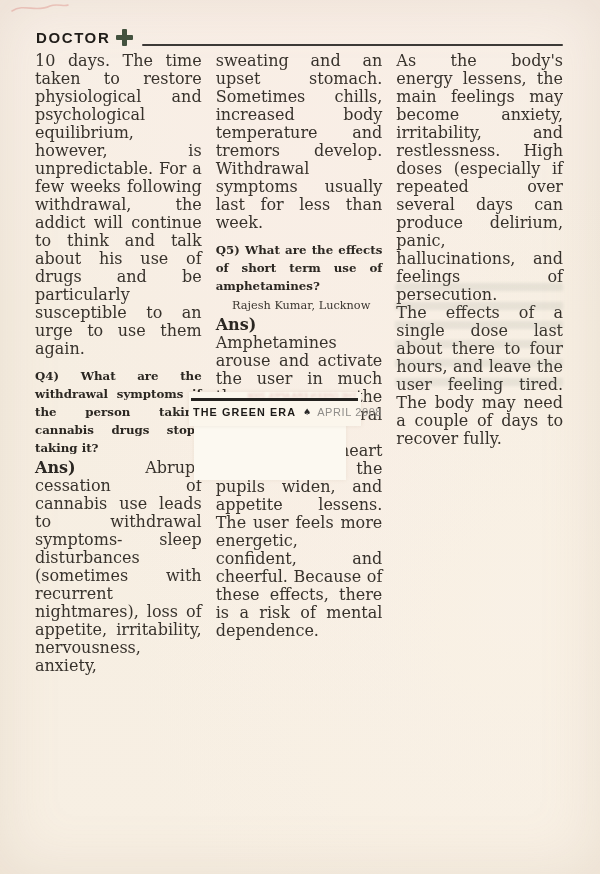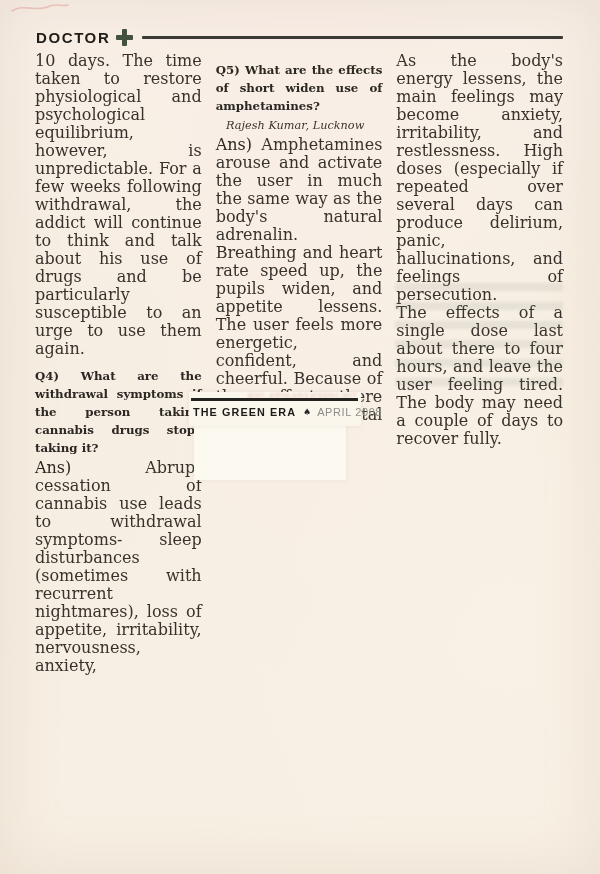--- a/index.html
+++ b/index.html
@@ -9,45 +9,45 @@
       radial-gradient(ellipse at 50% 20%, rgba(249,238,230,.9) 0%, rgba(246,238,227,0) 60%),
       radial-gradient(ellipse at 85% 70%, rgba(250,242,231,.6) 0%, rgba(246,238,227,0) 55%),
       linear-gradient(180deg,#f8efe7 0%, #f6eee2 35%, #f7efe3 100%);
     box-shadow: inset 0 0 60px rgba(180,150,120,.18);
     font-family:"DejaVu Serif", serif;
     color:#3a352f;
   }
   
   .pen-mark{position:absolute;left:10px;top:0;opacity:.35;}
   
-  .masthead{position:absolute;left:36px;top:29px;width:527px;display:flex;align-items:center;}
+  .masthead{position:absolute;left:36px;top:29px;width:527px;display:flex;align-items:flex-end;}
   .masthead-title{
     font-family:"Liberation Sans", sans-serif;font-weight:bold;font-size:15px;
     letter-spacing:1.6px;color:#201d19;
   }
   .plus-icon{position:relative;width:17px;height:17px;margin-left:6px;flex:0 0 auto;}
   .plus-icon .pv{position:absolute;left:6px;top:0;width:5px;height:17px;background:#43523f;border-radius:1px;}
   .plus-icon .ph{position:absolute;left:0;top:6px;width:17px;height:5px;background:#43523f;border-radius:1px;}
   .masthead-rule{flex:1;height:2.5px;background:#3c3a37;margin-left:9px;border-radius:1px;}
   
   .columns{position:absolute;left:35px;top:52px;width:528px;display:flex;gap:14px;}
   .col{flex:1;min-width:0;}
   .body-text{
     margin:0;font-size:16px;line-height:18px;text-align:justify;
     color:#37322c;
   }
   .question{
     margin:9px 0 2px 0;font-size:11.8px;line-height:18px;font-weight:700;
     text-align:justify;color:#2b2722;
   }
   .byline{
-    margin:1px 18px 1px 0;font-size:11.3px;line-height:18px;font-style:italic;
+    margin:1px 12px 1px 0;font-size:11.3px;line-height:18px;
     text-align:right;color:#3a352f;
   }
-  .ans-label{font-weight:400;color:#2b2722;}
+  .ans-label{font-weight:700;color:#2b2722;}
   
   .ghost-text{
     position:absolute;left:395px;top:283px;width:168px;height:112px;
     background:repeating-linear-gradient(180deg,
       rgba(125,140,125,.13) 0px, rgba(125,140,125,.13) 8px,
       rgba(125,140,125,0) 8px, rgba(125,140,125,0) 19px);
     filter:blur(1.4px);
     border-radius:3px;
   }
   
@@ -100,21 +100,22 @@
 
   <main class="columns">
 
     <section class="col">
       <p class="body-text">10 days. The time taken to restore physiological and psychological equilibrium, however, is unpredictable. For a few weeks following withdrawal, the addict will continue to think and talk about his use of drugs and be particularly susceptible to an urge to use them again.</p>
       <h3 class="question">Q4) What are the withdrawal symptoms if the person taking cannabis drugs stops taking it?</h3>
       <p class="body-text"><span class="ans-label">Ans)</span> <span>Abrupt cessation of cannabis use leads to withdrawal symptoms- sleep disturbances (sometimes with recurrent nightmares), loss of appetite, irritability, nervousness, anxiety,</span></p>
     </section>
 
     <section class="col">
-      <h3 class="question">Q5) What are the effects of short widen use of amphetamines?</h3>
+      <p class="body-text">sweating and an upset stomach. Sometimes chills, increased body temperature and tremors develop. Withdrawal symptoms usually last for less than week.</p>
+      <h3 class="question">Q5) What are the effects of short term use of amphetamines?</h3>
       <p class="byline">Rajesh Kumar, Lucknow</p>
       <p class="body-text"><span class="ans-label">Ans)</span> <span>Amphetamines arouse and activate the user in much the same way as the body's natural adrenalin. Breathing and heart rate speed up, the pupils widen, and appetite lessens. The user feels more energetic, confident, and cheerful. Because of these effects, there is a risk of mental dependence.</span></p>
     </section>
 
     <section class="col">
       <p class="body-text">As the body's energy lessens, the main feelings may become anxiety, irritability, and restlessness. High doses (especially if repeated over several days can produce delirium, panic, hallucinations, and feelings of persecution.</p>
       <p class="body-text">The effects of a single dose last about there to four hours, and leave the user feeling tired. The body may need a couple of days to recover fully.</p>
     </section>
 
   </main>

